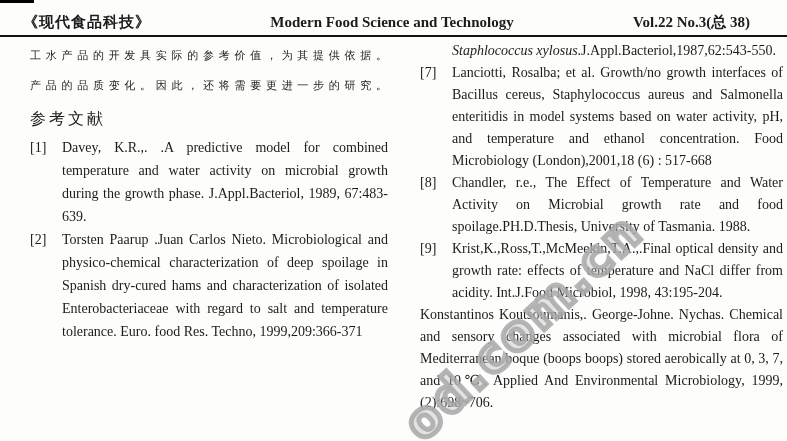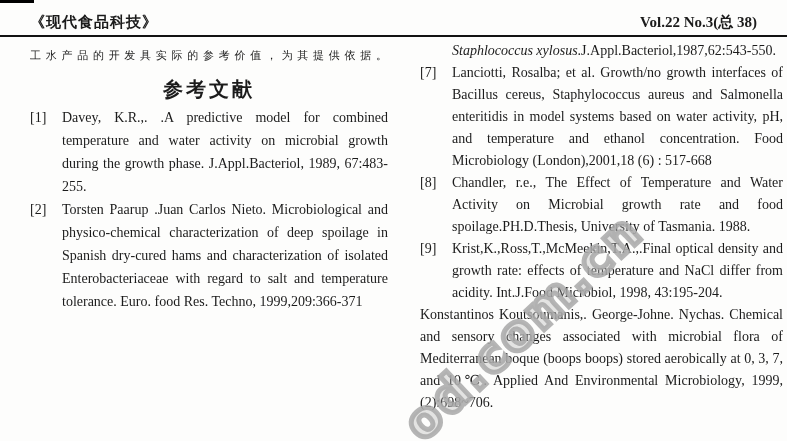--- a/index.html
+++ b/index.html
@@ -6,35 +6,35 @@
   body {
     width:787px; height:441px;
     background:#fdfdfc;
     font-family:"Liberation Serif","DejaVu Serif",serif;
     color:#1b1b1b;
     position:relative;
     overflow:hidden;
   }
   .scan-artifact { position:absolute; top:0; left:0; width:34px; height:3px; background:#000; }
   .header {
-    position:absolute; top:13px; left:30px; width:727px;
+    position:absolute; top:13px; left:23px; width:727px;
     display:flex; justify-content:space-between; align-items:baseline;
     font-weight:bold; font-size:15px; white-space:nowrap;gap:47px;
   }
   .header .cn { letter-spacing:1px; }
   .rule { position:absolute; top:35px; left:0; width:787px; height:2px; background:#121212; }
   .col { position:absolute; top:40px; }
   .col-left  { left:30px;  width:358px; }
   .col-right { left:420px; width:363px; }
   .para-line {
     font-size:11px; line-height:30px;
     text-align:justify; text-align-last:justify;
     letter-spacing:1px;
   }
-  .refs-heading { font-size:20px; font-weight:bold; margin:9px 0 7px 0; letter-spacing:3px; line-height:20px;text-align:center; }
+  .refs-heading { font-size:16px; font-weight:normal; margin:9px 0 7px 0; letter-spacing:3px; line-height:20px; }
   .ref-row { display:flex; font-size:14px; }
   .col-left  .ref-row { line-height:23px; }
   .col-right .ref-row { line-height:22px; }
   .ref-label { flex:0 0 32px; }
   .ref-text  { flex:1; text-align:justify; }
   .italic { font-style:italic; }
   .watermark {
     position:absolute; left:392px; top:410px;
     transform:rotate(-43deg); transform-origin:0 0;
     font-family:"DejaVu Sans",sans-serif;
@@ -45,32 +45,34 @@
     z-index:5; pointer-events:none;
   }
 </style>
 </head>
 <body>
 
 <div class="scan-artifact"></div>
 
 <div class="header">
   <span class="cn">《现代食品科技》</span>
+  <span class="en">Modern Food Science and Technology</span>
   <span class="issue">Vol.22 No.3(总 38)</span>
 </div>
 
 <div class="rule"></div>
 
 <div class="col col-left">
   <div class="para-line">工水产品的开发具实际的参考价值，为其提供依据。</div>
+  <div class="para-line">产品的品质变化。因此，还将需要更进一步的研究。</div>
   <div class="refs-heading">参考文献</div>
   <div>
       <div class="ref-row">
         <span class="ref-label">[1]</span>
-        <div class="ref-text"><span>Davey, K.R.,. .A predictive model for combined temperature and water activity on microbial growth during the growth phase. J.Appl.Bacteriol, 1989, 67:483-255.</span></div>
+        <div class="ref-text"><span>Davey, K.R.,. .A predictive model for combined temperature and water activity on microbial growth during the growth phase. J.Appl.Bacteriol, 1989, 67:483-639.</span></div>
       </div>
       <div class="ref-row">
         <span class="ref-label">[2]</span>
         <div class="ref-text"><span>Torsten Paarup .Juan Carlos Nieto. Microbiological and physico-chemical characterization of deep spoilage in Spanish dry-cured hams and characterization of isolated Enterobacteriaceae with regard to salt and temperature tolerance. Euro. food Res. Techno, 1999,209:366-371</span></div>
       </div>
     </div>
 </div>
 
 <div class="col col-right">
   <div>

